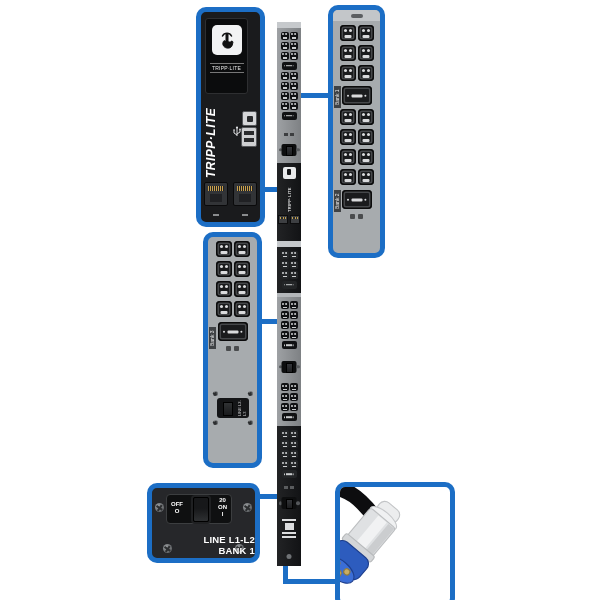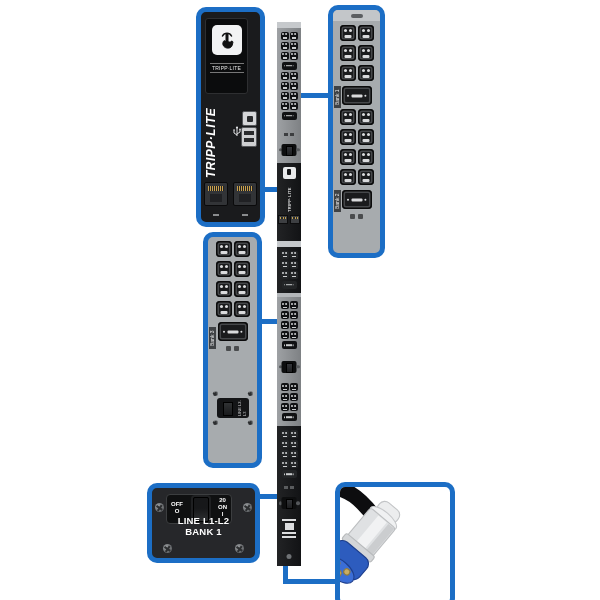--- a/index.html
+++ b/index.html
@@ -105,21 +105,21 @@
   .mini-breaker .mb-label{position:absolute;right:2px;top:2px;bottom:2px;width:9px;color:#cfd0d2;font-size:4px;line-height:4.5px;writing-mode:vertical-rl;transform:rotate(180deg);overflow:hidden;}
   .mini-breaker .screw{position:absolute;width:5px;height:5px;}
   .mini-breaker .screw.tl{left:0;top:0;} .mini-breaker .screw.tr{right:0;top:0;}
   .mini-breaker .screw.bl{left:0;bottom:0;} .mini-breaker .screw.br{right:0;bottom:0;}
 
   
   .recess{position:absolute;left:14px;top:6px;width:64px;height:28px;background:#0f1011;border:1px solid #3c3e40;border-radius:4px;}
   .recess .off{position:absolute;left:4px;top:6px;color:#fff;font-size:6px;font-weight:bold;line-height:7px;text-align:center;}
   .recess .onr{position:absolute;right:4px;top:2px;color:#fff;font-size:6px;font-weight:bold;line-height:7px;text-align:center;}
   .rocker{position:absolute;left:26px;top:2px;width:14px;height:23px;background:linear-gradient(#17181a 45%,#2e3032);border:1px solid #000;border-radius:2px;box-shadow:0 0 0 2px #1f2022;}
-  .bl-text{position:absolute;left:0;right:0;bottom:21px;text-align:center;color:#fff;font-weight:bold;font-size:9.5px;line-height:10.5px;letter-spacing:.2px;}
+  .bl-text{position:absolute;left:0;right:0;bottom:2px;text-align:right;color:#fff;font-weight:bold;font-size:9.5px;line-height:10.5px;letter-spacing:.2px;}
   .screw{background:radial-gradient(circle at 35% 35%,#9a9da0,#4e5154);border-radius:50%;position:absolute;width:9px;height:9px;}
   .screw::before{content:'';position:absolute;left:10%;top:45%;width:80%;height:1.5px;background:#2c2e30;transform:rotate(35deg);}
   .screw::after{content:'';position:absolute;left:10%;top:45%;width:80%;height:1.5px;background:#2c2e30;transform:rotate(-55deg);}
   .box-bl .s1{left:3px;top:15px;} .box-bl .s2{right:3px;top:15px;}
   .box-bl .s3{left:11px;bottom:5px;} .box-bl .s4{right:11px;bottom:5px;}
 
   
   .box-br svg{position:absolute;inset:0;width:100%;height:100%;}
 </style>
 </head>

